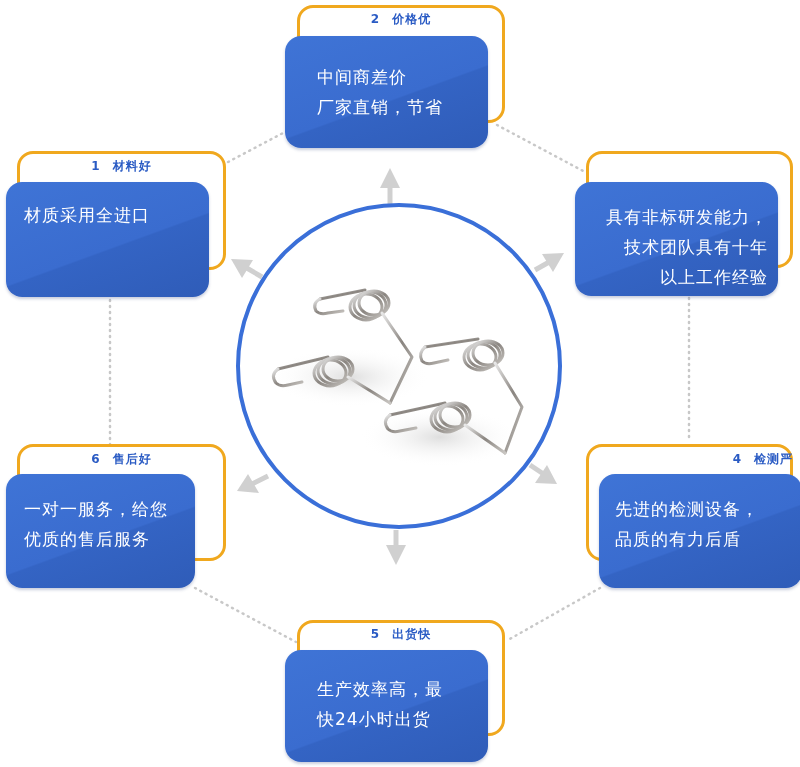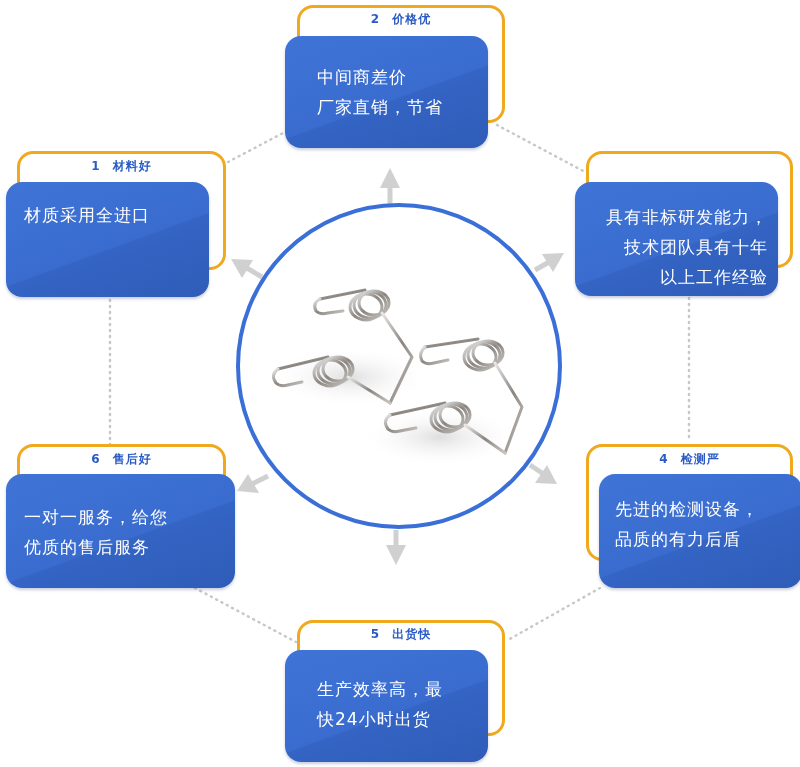--- a/index.html
+++ b/index.html
@@ -135,21 +135,21 @@
   </div>
   <div class="body" style="left:575px;top:182px;width:203px;height:114px;padding-top:20px;padding-left:16px;text-align:right;">
     <span>具有非标研发能力，</span>
     <span>技术团队具有十年</span>
     <span>以上工作经验</span>
   </div>
 </div>
 
 <div class="card" style="left:0;top:0;">
   <div class="outline" style="left:586px;top:444px;width:207px;height:117px;"></div>
-  <div class="title" style="left:586px;width:207px;top:451px;">
+  <div class="title" style="left:586px;width:207px;top:451px;text-align:right;">
     <span class="num">4</span><span>检测严</span>
   </div>
   <div class="body" style="left:575px;top:474px;width:203px;height:114px;padding-top:20px;padding-left:16px;margin-left:24px;">
     <span>先进的检测设备，</span>
     <span>品质的有力后盾</span>
   </div>
 </div>
 
 <div class="card" style="left:0;top:0;">
   <div class="outline" style="left:297px;top:620px;width:208px;height:116px;"></div>
@@ -160,17 +160,17 @@
     <span>生产效率高，最</span>
     <span>快24小时出货</span>
   </div>
 </div>
 
 <div class="card" style="left:0;top:0;">
   <div class="outline" style="left:17px;top:444px;width:209px;height:117px;"></div>
   <div class="title" style="left:17px;width:209px;top:451px;">
     <span class="num">6</span><span>售后好</span>
   </div>
-  <div class="body" style="left:6px;top:474px;width:229px;height:114px;padding-top:28px;padding-left:18px;">
+  <div class="body" style="left:6px;top:474px;width:189px;height:114px;padding-top:20px;padding-left:18px;">
     <span>一对一服务，给您</span>
     <span>优质的售后服务</span>
   </div>
 </div>
 
 </body></html>

